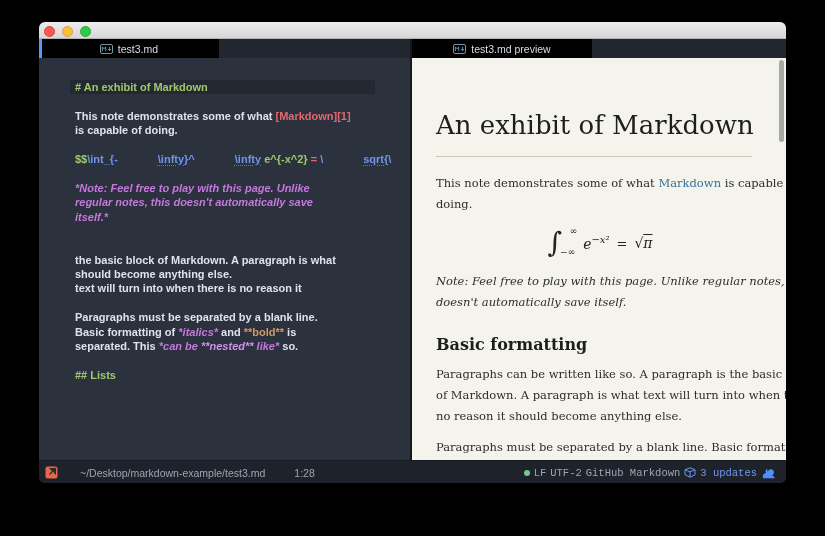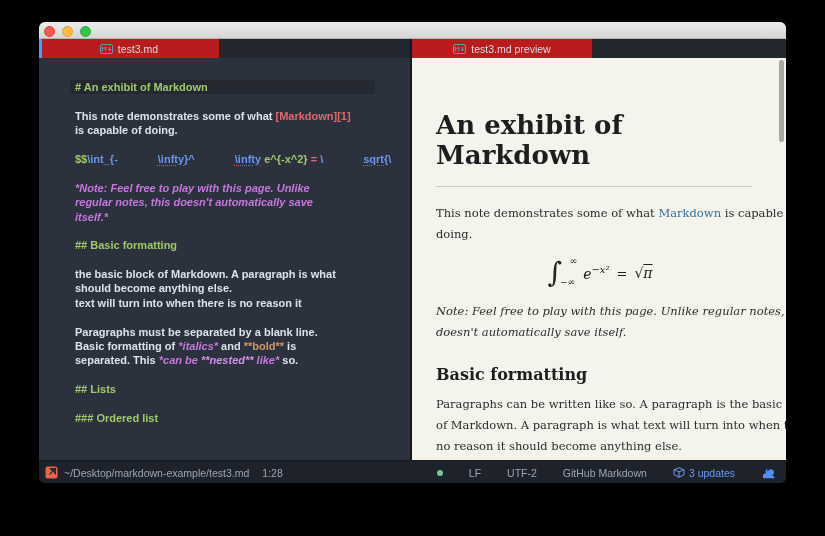--- a/index.html
+++ b/index.html
@@ -21,21 +21,21 @@
   .light.green{background:#33c748;border:0.5px solid #27aa35;}
   .wintitle{display:flex;align-items:center;gap:4px;font-size:10.5px;color:#3c3c3c;}
 
   
   .tabbar{height:19px;background:#22262e;display:flex;position:relative;}
   .tab-accent{position:absolute;left:0;top:0;width:3px;height:19px;background:#4f9cf7;}
   .tabhalf{height:19px;display:flex;}
   .tabhalf.left{width:371px;}
   .tabhalf.right{width:376px;border-left:2px solid #14171d;box-sizing:border-box;}
   .tab{width:180px;height:19px;display:flex;align-items:center;justify-content:center;
-       gap:5px;background:#b91c1c;color:#d8dce4;font-size:10.5px;cursor:default;}
+       gap:5px;background:#000000;color:#d8dce4;font-size:10.5px;cursor:default;}
   .tab svg{flex:0 0 auto;display:block;}
 
   
   .main{display:flex;height:402px;}
   .editor{width:371px;background:#2b313d;box-sizing:border-box;padding-top:22px;
           font-family:Liberation Sans, sans-serif;font-size:11px;line-height:14.4px;
           font-weight:700;position:relative;overflow:hidden;}
   .code-line{height:14.4px;padding-left:36px;white-space:pre;position:relative;}
   .code-line span{position:relative;z-index:1;}
   .code-line.hl::before{content:"";position:absolute;left:31px;right:35px;top:0;bottom:0;
@@ -47,21 +47,21 @@
   .s-orange{color:#d19a66;}
   .s-purple-i{color:#c678dd;font-style:italic;}
   .s-purple-bi{color:#d48ff0;font-style:italic;}
   .s-sp{text-decoration-line:underline;text-decoration-style:dotted;
         text-decoration-color:#e0504d;text-underline-offset:2px;margin-left:40px;}
 
   .preview{width:376px;background:#f4f3ec;border-left:2px solid #15181e;
            box-sizing:border-box;position:relative;overflow:hidden;
            font-family:"DejaVu Serif","Liberation Serif",serif;color:#2d2d2d;}
   .preview-inner{padding:52px 12px 0 24px;width:328px;}
-  .pv-h1{font-size:26px;font-weight:700;color:#1e1e1e;margin:0 0 0 0;letter-spacing:0;}
+  .pv-h1{font-size:26px;font-weight:400;color:#1e1e1e;margin:0 0 0 0;letter-spacing:0;}
   .pv-hr{border:none;border-top:1px solid #c9c9c0;margin:16px 0 16px 0;width:316px;}
   .pv-p{font-size:11.5px;line-height:21px;margin:0 0 10px 0;white-space:pre;}
   .pv-note{font-style:italic;}
   .s-body{}
   .s-link{color:#39719c;cursor:pointer;}
   .pv-h2{font-size:16px;font-weight:700;color:#1e1e1e;margin:22px 0 10px 0;
          font-family:"DejaVu Serif","Liberation Serif",serif;}
   .math{text-align:center;margin:10px 0 10px 0;height:36px;display:flex;
         align-items:center;justify-content:center;color:#222;}
   .mint{font-size:28px;font-style:italic;line-height:28px;}
@@ -74,23 +74,23 @@
   .meq{font-size:13px;margin:0 7px;}
   .msqrt{font-size:14px;}
   .msqrt .overl{font-style:italic;text-decoration:overline;}
   .pv-scrollthumb{position:absolute;right:2px;top:2px;width:5px;height:82px;
                   background:#a9a9a4;border-radius:3px;}
 
   
   .statusbar{height:24px;background:#1d222b;border-top:1px solid #171b22;
              box-sizing:border-box;display:flex;align-items:center;
              padding:0 10px 0 6px;font-size:10.5px;color:#9da5b4;}
-  .sb-left{display:flex;align-items:center;gap:6px;}
+  .sb-left{display:flex;align-items:center;gap:22px;}
   .sb-path{margin-right:7px;}
-  .sb-right{margin-left:auto;display:flex;align-items:center;gap:26px;}
+  .sb-right{margin-left:auto;display:flex;align-items:center;gap:4px;font-family:Liberation Mono, monospace;}
   .sb-dot{width:6px;height:6px;border-radius:50%;background:#73c990;}
   .sb-updates{display:flex;align-items:center;gap:4px;color:#6b9af5;}
   .diff-icon{display:block;}
 </style>
 </head>
 <body>
 
 <div class="window">
 
   <div class="titlebar">
@@ -132,33 +132,31 @@
         <div class="code-line">&nbsp;</div>
         <div class="code-line"><span class="s-text">This note demonstrates some of what </span><span class="s-red">[Markdown][1]</span></div>
         <div class="code-line"><span class="s-text">is capable of doing.</span></div>
         <div class="code-line">&nbsp;</div>
         <div class="code-line"><span class="s-green">$$</span><span class="s-blue">\int_{-</span><span class="s-blue s-sp">\infty</span><span class="s-blue">}^</span><span class="s-blue s-sp">\infty</span><span class="s-text"> </span><span class="s-green">e^{-x^2}</span><span class="s-text"> </span><span class="s-red">=</span><span class="s-text"> </span><span class="s-blue">\</span><span class="s-blue s-sp">sqrt</span><span class="s-blue">{\</span><span class="s-blue s-sp">pi</span><span class="s-blue">}</span><span class="s-green">$$</span></div>
         <div class="code-line">&nbsp;</div>
         <div class="code-line"><span class="s-purple-i">*Note: Feel free to play with this page. Unlike</span></div>
         <div class="code-line"><span class="s-purple-i">regular notes, this doesn't automatically save</span></div>
         <div class="code-line"><span class="s-purple-i">itself.*</span></div>
         <div class="code-line">&nbsp;</div>
-        <div class="code-line"><span class="s-green">## Basic formatting</span></div>
         <div class="code-line">&nbsp;</div>
         <div class="code-line"><span class="s-text">the basic block of Markdown. A paragraph is what</span></div>
         <div class="code-line"><span class="s-text">should become anything else.</span></div>
         <div class="code-line"><span class="s-text">text will turn into when there is no reason it</span></div>
         <div class="code-line">&nbsp;</div>
         <div class="code-line"><span class="s-text">Paragraphs must be separated by a blank line.</span></div>
         <div class="code-line"><span class="s-text">Basic formatting of </span><span class="s-purple-i">*italics*</span><span class="s-text"> and </span><span class="s-orange">**bold**</span><span class="s-text"> is</span></div>
         <div class="code-line"><span class="s-text">separated. This </span><span class="s-purple-i">*can be </span><span class="s-purple-bi">**nested**</span><span class="s-purple-i"> like*</span><span class="s-text"> so.</span></div>
         <div class="code-line">&nbsp;</div>
         <div class="code-line"><span class="s-green">## Lists</span></div>
         <div class="code-line">&nbsp;</div>
-        <div class="code-line"><span class="s-green">### Ordered list</span></div>
       </div>
 
     <div class="preview">
       <div class="preview-inner">
         <h1 class="pv-h1">An exhibit of Markdown</h1>
         <hr class="pv-hr">
         <p class="pv-p"><span class="s-body">This note demonstrates some of what </span><span class="s-link">Markdown</span><span class="s-body"> is capable of
 doing.</span></p>
         <div class="math">
           <span class="mint">∫</span>

